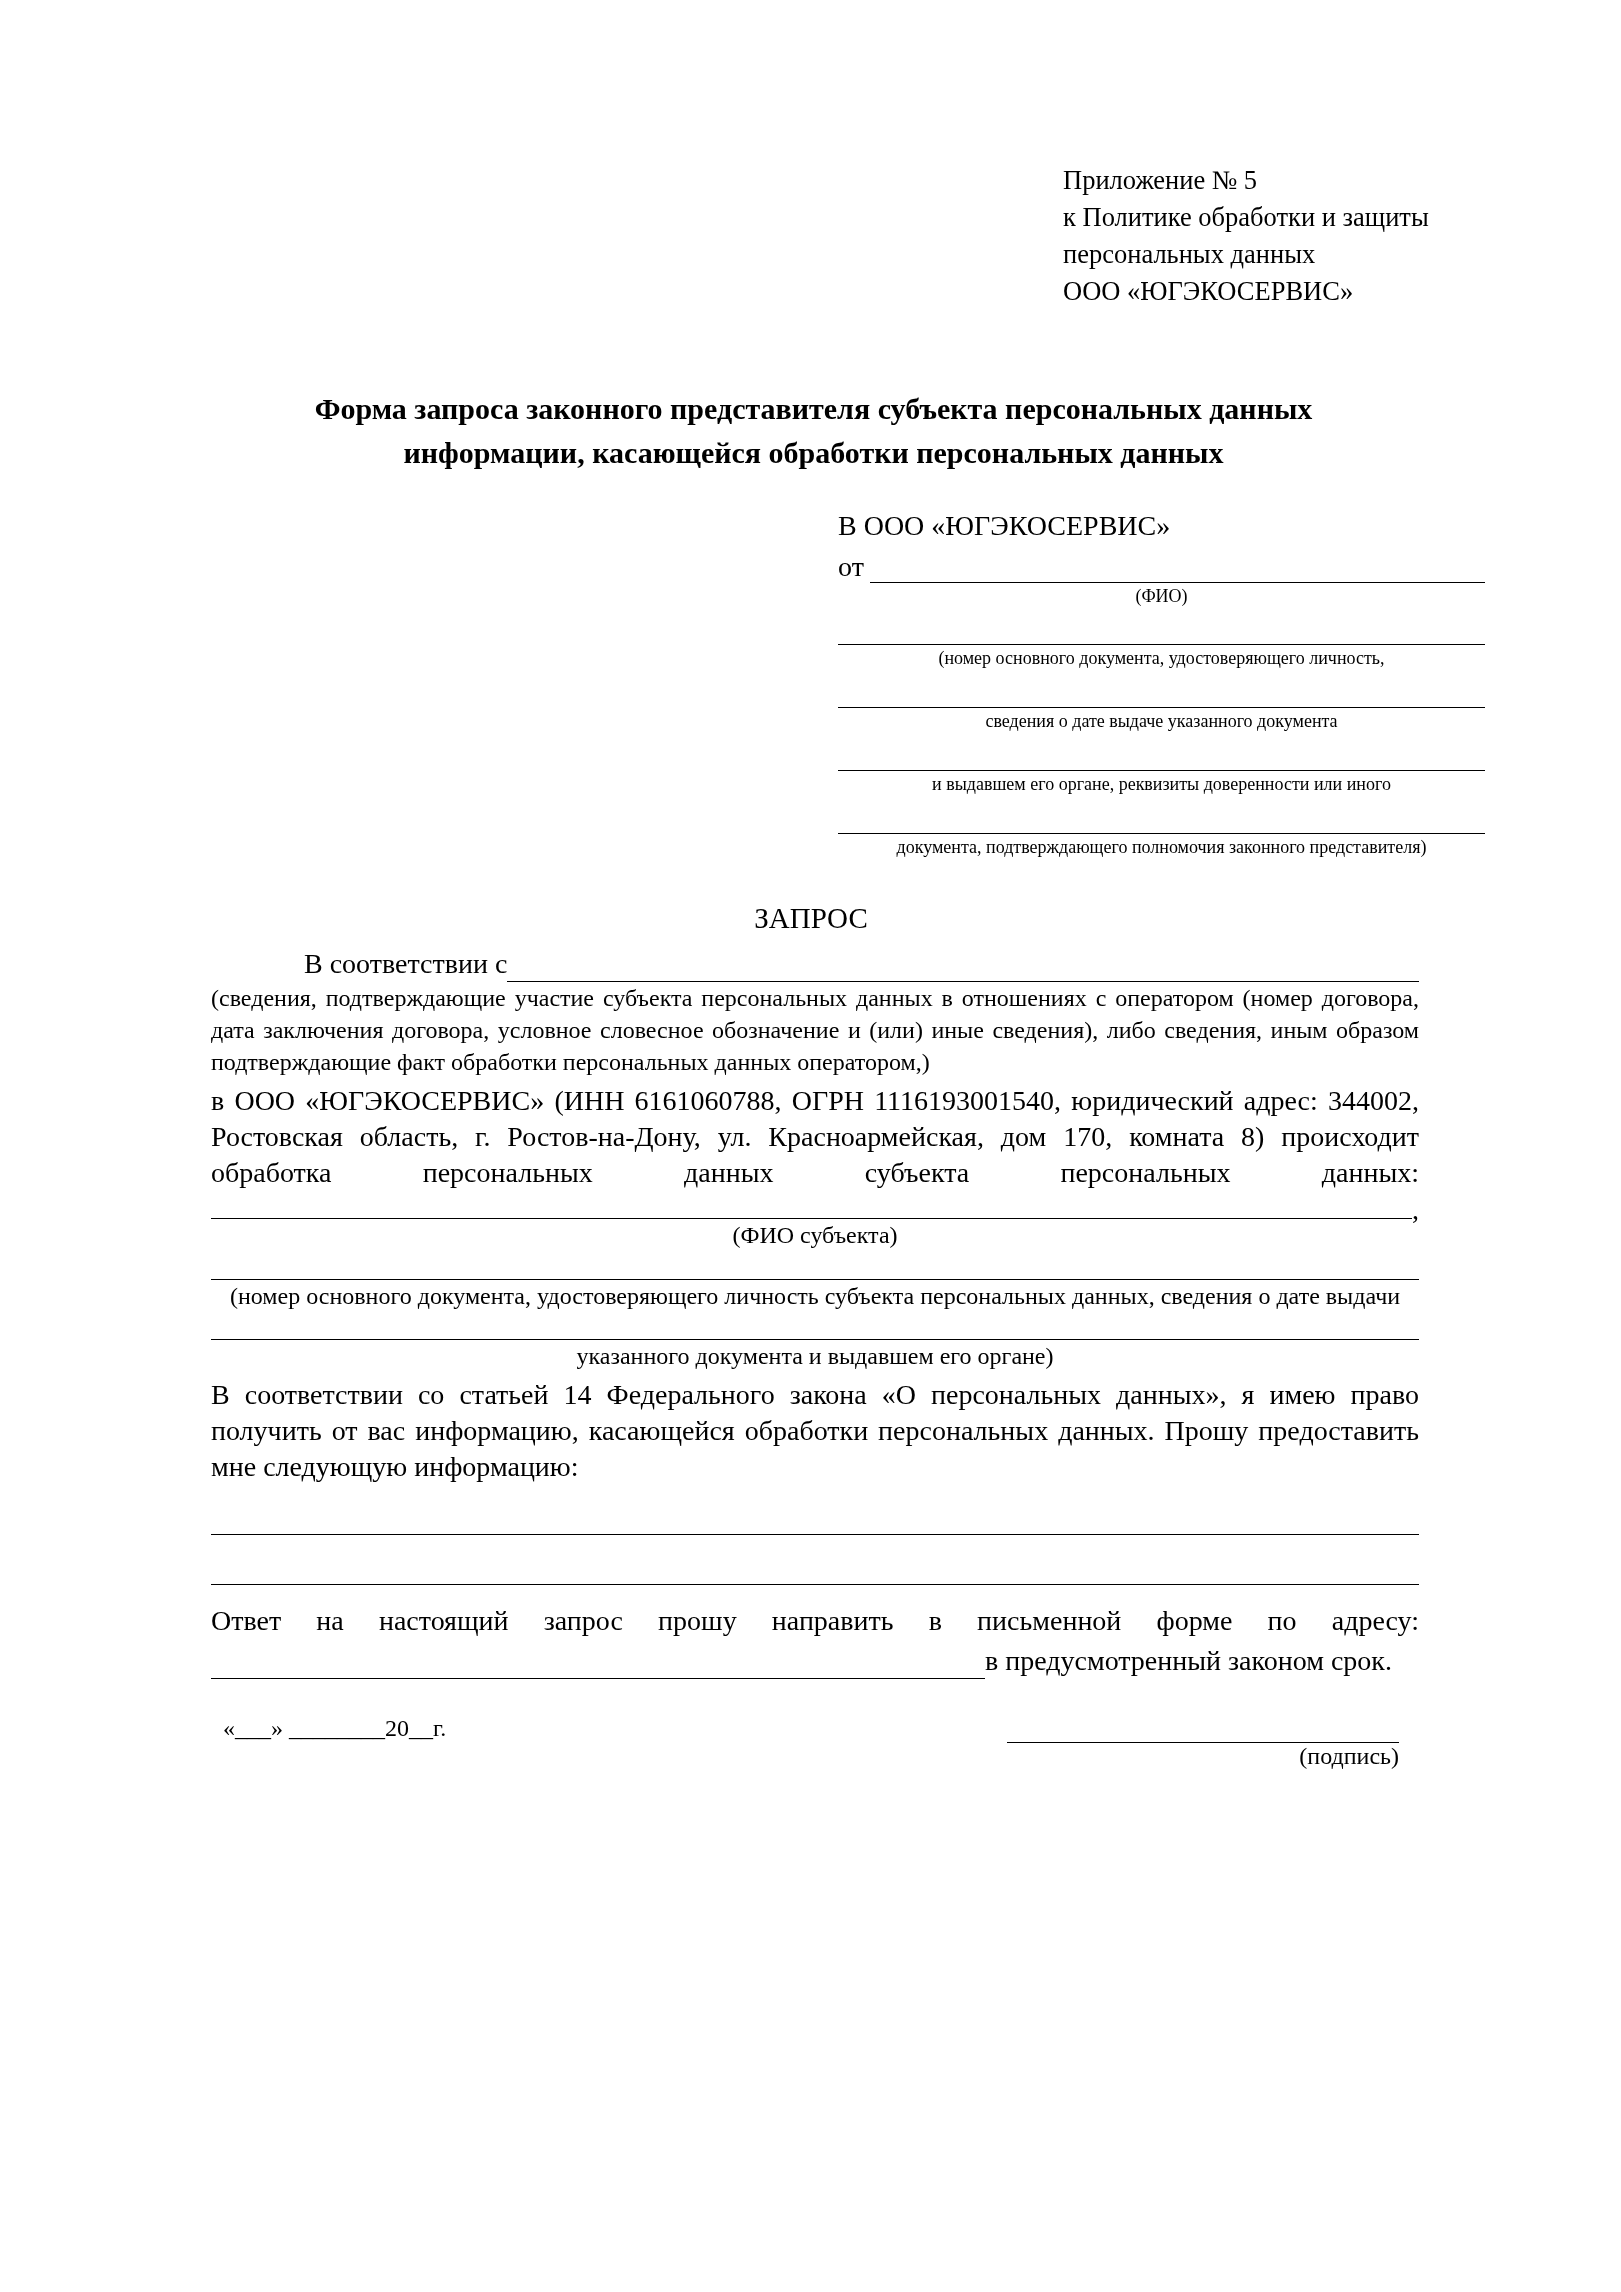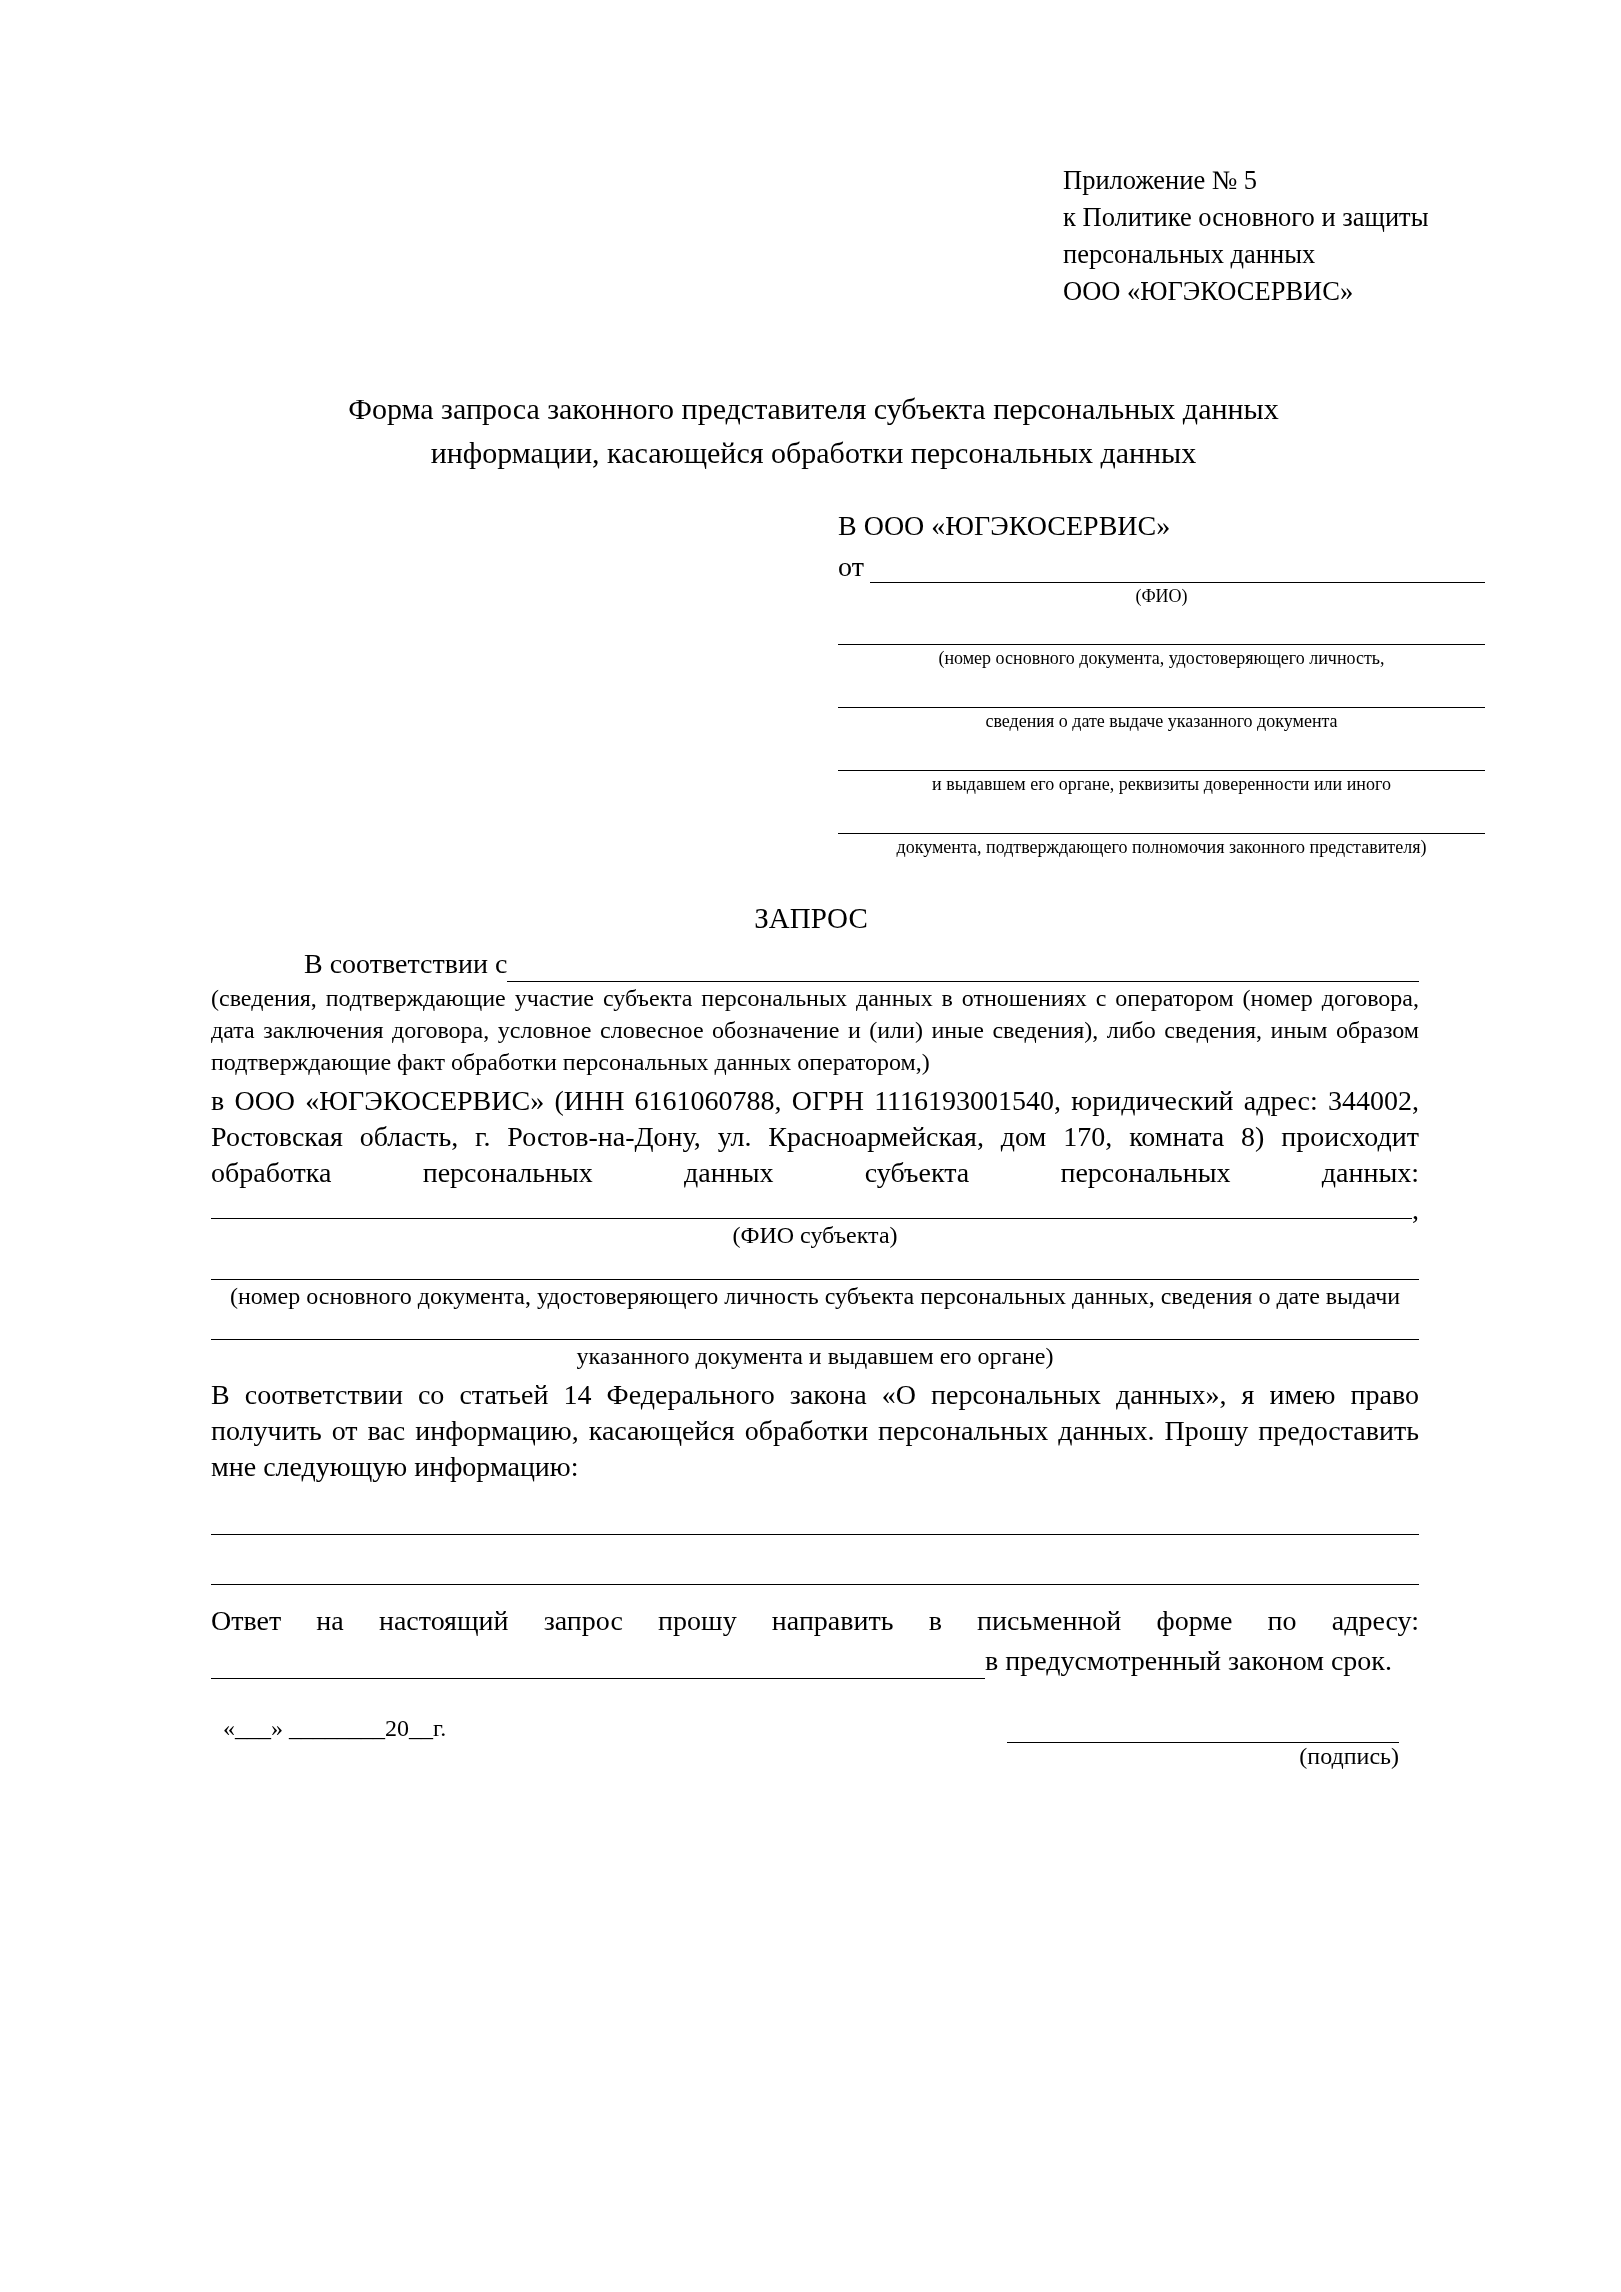--- a/index.html
+++ b/index.html
@@ -33,21 +33,21 @@
   }
   .appendix div { white-space: nowrap; }
 
   
   .doc-title {
     position: absolute;
     left: 206px;
     top: 387px;
     width: 1215px;
     text-align: center;
-    font-weight: normal;
+    font-weight: bold;
     font-size: 30px;
     line-height: 44px;
   }
 
   
   .addressee {
     position: absolute;
     left: 838px;
     top: 510px;
     width: 647px;
@@ -158,21 +158,21 @@
     height: 26.5px;
   }
 </style>
 </head>
 <body>
 
 <div class="page">
 
   <div class="appendix">
     <div>Приложение № 5</div>
-    <div>к Политике основного и защиты</div>
+    <div>к Политике обработки и защиты</div>
     <div>персональных данных</div>
     <div>ООО «ЮГЭКОСЕРВИС»</div>
   </div>
 
   <div class="doc-title">
     <div>Форма запроса законного представителя субъекта персональных данных</div>
     <div>информации, касающейся обработки персональных данных</div>
   </div>
 
   <div class="addressee">

